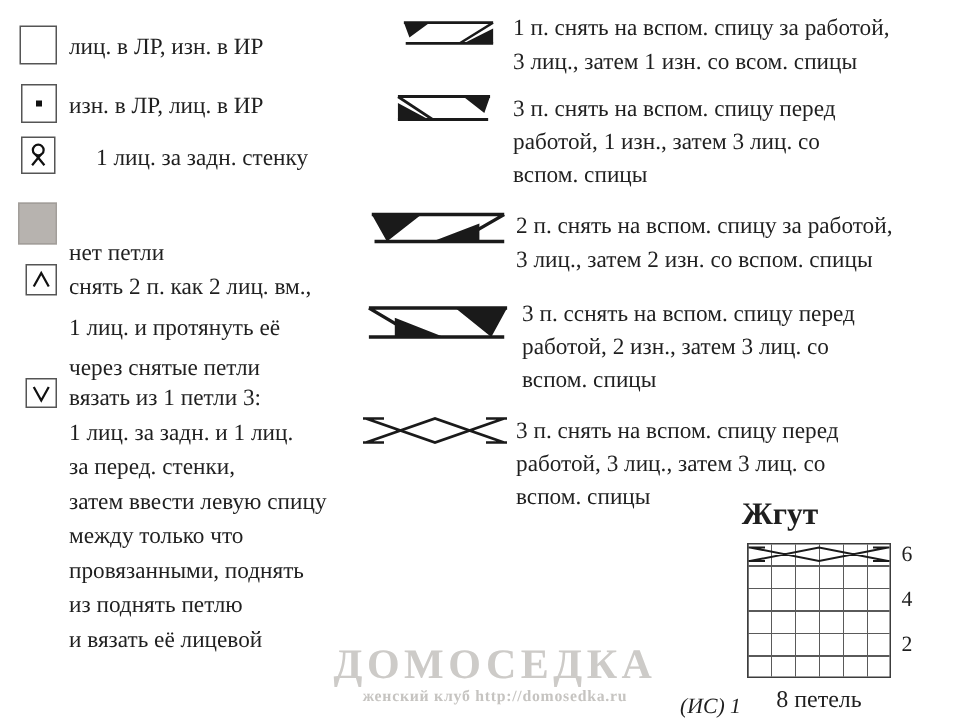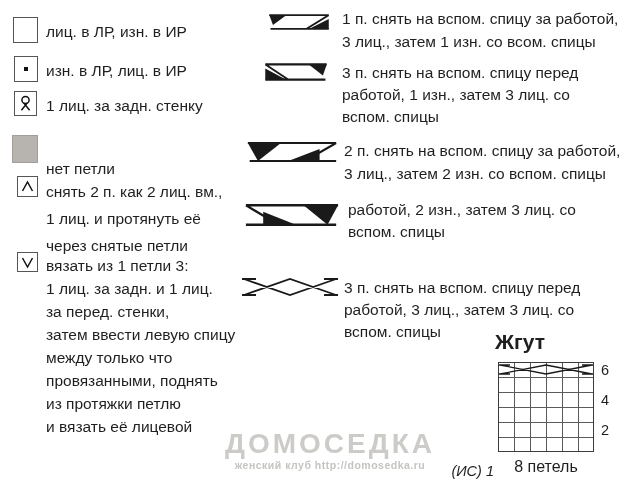--- a/index.html
+++ b/index.html
@@ -1,17 +1,17 @@
 <!DOCTYPE html>
 <html><head>
 <meta charset="utf-8">
 <style>
   html,body{margin:0;padding:0;background:#fff;}
   #page{position:relative;width:640px;height:481px;background:#ffffff;overflow:hidden;
-        font-family:Liberation Sans, sans-serif;color:#1f1f1f;}
+        font-family:Liberation Serif, serif;color:#1f1f1f;}
   .abs{position:absolute;}
   .txt{font-size:15.5px;line-height:1.15;white-space:nowrap;color:#1f1f1f;}
   .lines div{white-space:nowrap;}
   .lh27 div{height:27px;line-height:27px;}
   .lh23 div{height:23px;line-height:23px;}
   .lh22 div{height:22px;line-height:22px;}
   .symbox{position:absolute;box-sizing:border-box;border:1.4px solid #555;background:#fff;
           display:flex;align-items:center;justify-content:center;}
   .graybox{background:#b7b3af;border:1px solid #a29e9a;}
   .dot{width:3.5px;height:3.5px;background:#111;}
@@ -46,21 +46,21 @@
     <div class="abs txt" style="left:46px;top:62px;">изн. в ЛР, лиц. в ИР</div>
   </div>
 
   <div>
     <span class="symbox" style="left:14px;top:91px;width:23px;height:25px;">
       <svg width="17" height="19" viewBox="0 0 17 19">
         <circle cx="8.5" cy="6" r="3.6" fill="none" stroke="#111" stroke-width="1.5"></circle>
         <path d="M6.6,8.8 L12.6,16.2 M10.4,8.8 L4.4,16.2" stroke="#111" stroke-width="1.5" fill="none"></path>
       </svg>
     </span>
-    <div class="abs txt" style="left:46px;top:97px;">1 лиц. за задн. стенку</div>
+    <div class="abs txt" style="left:64px;top:97px;">1 лиц. за задн. стенку</div>
   </div>
 
   <div>
     <span class="symbox graybox" style="left:12px;top:135px;width:26px;height:28px;"></span>
     <div class="abs txt" style="left:46px;top:142px;margin-top:18px;">нет петли</div>
   </div>
 
   <div>
     <span class="symbox" style="left:17px;top:176px;width:21px;height:21px;">
       <svg width="15" height="13" viewBox="0 0 15 13">
@@ -80,21 +80,21 @@
         <path d="M2.5,2 L7.5,11 L12.5,2" fill="none" stroke="#111" stroke-width="1.5"></path>
       </svg>
     </span>
     <div class="abs txt lines lh23" style="left:46px;top:254px;">
       <div>вязать из 1 петли 3:</div>
       <div>1 лиц. за задн. и 1 лиц.</div>
       <div>за перед. стенки,</div>
       <div>затем ввести левую спицу</div>
       <div>между только что</div>
       <div>провязанными, поднять</div>
-      <div>из протяжки петлю</div>
+      <div>из поднять петлю</div>
       <div>и вязать её лицевой</div>
     </div>
   </div>
 
   <div>
     <svg class="cable" style="left:268px;top:12px;" width="62" height="20" viewBox="0 0 100 26" preserveAspectRatio="none">
       <path d="M2,4 H98 M98,4 L62,22 M4,22 H98" fill="none" stroke="#1a1a1a" stroke-width="2.4"></path>
       <path d="M2,4 L30,4 L8,17 Z M66,22 L98,9 L98,22 Z" fill="#1a1a1a"></path>
     </svg>
     <div class="abs txt lines lh23" style="left:342px;top:7px;">
@@ -125,20 +125,21 @@
       <div>3 лиц., затем 2 изн. со вспом. спицы</div>
     </div>
   </div>
 
   <div>
     <svg class="cable" style="left:244px;top:201px;" width="96" height="28" viewBox="0 0 100 26" preserveAspectRatio="none">
       <path d="M2,4 H98 M2,4 L36,22 M2,22 H96" fill="none" stroke="#1a1a1a" stroke-width="2.2"></path>
       <path d="M98,4 L62,4 L87,22 Z M54,22 L20,10 L20,22 Z" fill="#1a1a1a"></path>
     </svg>
     <div class="abs txt lines lh22" style="left:348px;top:199px;">
+      <div>3 п. сснять на вспом. спицу перед</div>
       <div>работой, 2 изн., затем 3 лиц. со</div>
       <div>вспом. спицы</div>
     </div>
   </div>
 
   <div>
     <svg class="cable" style="left:240px;top:274px;" width="100" height="26" viewBox="0 0 100 26" preserveAspectRatio="none">
       <path d="M2,5 H16 M84,5 H98 M2,21 H16 M84,21 H98 M4,21 L50,5 L96,21 M4,5 L50,21 L96,5" fill="none" stroke="#1a1a1a" stroke-width="1.8"></path>
     </svg>
     <div class="abs txt lines lh22" style="left:344px;top:277px;">

